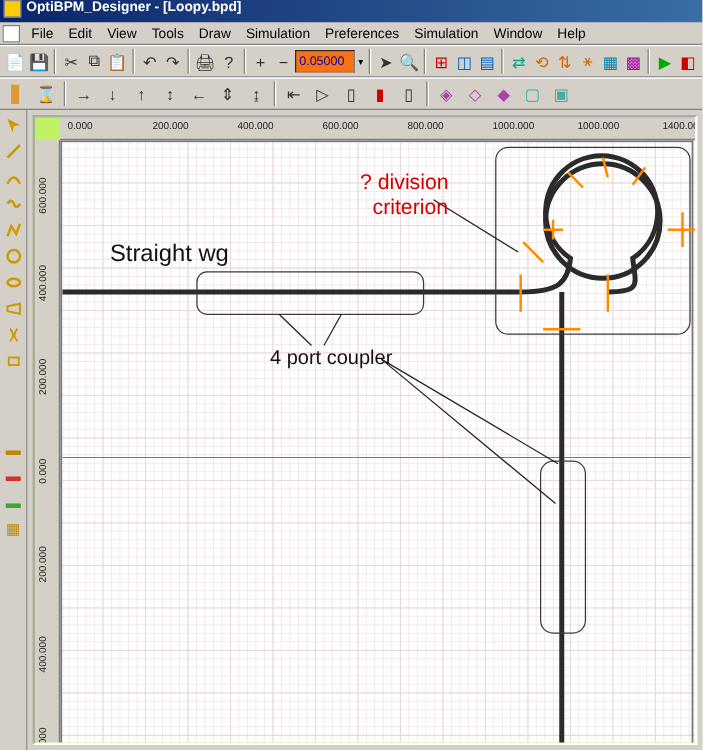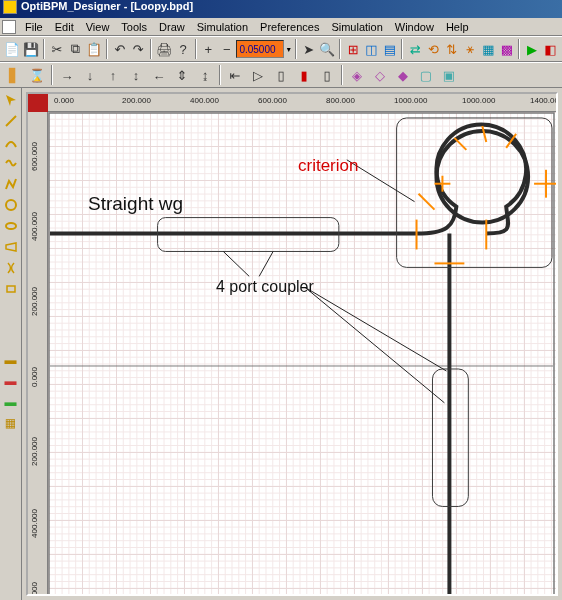--- a/index.html
+++ b/index.html
@@ -18,21 +18,21 @@
   .toolbar .sep { width: 2px; height: 20px; border-left: 1px solid #808080; border-right: 1px solid #fff; margin: 0 2px; }
   .toolbar .numbox { width: 48px; height: 18px; background: #f97316; border: 1px inset #808080; font-size: 10px; padding: 1px 2px; color: #0000a0; }
   .toolbar .dd { width: 8px; font-size: 8px; color: #000; }
   
   .workspace { display: flex; height: calc(100% - 88px); }
   .sidebar { width: 22px; background: #d4d0c8; border-right: 1px solid #808080; display: flex; flex-direction: column; padding-top: 2px; }
   .sidebar .tool { width: 20px; height: 20px; border: 1px solid transparent; margin: 0 auto 1px; display: flex; align-items: center; justify-content: center; font-size: 12px; }
   .sidebar .tool svg { width: 14px; height: 14px; }
   
   .canvas-area { flex: 1; background: #d4d0c8; position: relative; padding: 4px; overflow: hidden; }
-  .inner-frame { width: 100%; height: 100%; border: 2px inset #fff; background: #b91c1c; position: relative; overflow: hidden; text-decoration: underline; }
+  .inner-frame { width: 100%; height: 100%; border: 2px inset #fff; background: #bef264; position: relative; overflow: hidden; text-decoration: underline; }
   
   .ruler-h { position: absolute; top: 0; left: 20px; right: 0; height: 18px; background: #d4d0c8; border-bottom: 1px solid #808080; font-size: 9px; overflow: hidden; }
   .ruler-h .tick { position: absolute; top: 2px; font-size: 8px; color: #222; }
   .ruler-v { position: absolute; top: 18px; left: 0; width: 20px; bottom: 0; background: #d4d0c8; border-right: 1px solid #808080; font-size: 9px; overflow: hidden; }
   .ruler-v .tick { position: absolute; left: 2px; font-size: 8px; writing-mode: vertical-rl; transform: rotate(180deg); color: #222; }
   
   .grid { position: absolute; top: 18px; left: 20px; right: 0; bottom: 0; background: #fff;
     background-image:
       linear-gradient(#e8d8d8 1px, transparent 1px),
       linear-gradient(90deg, #e8d8d8 1px, transparent 1px),
@@ -249,17 +249,18 @@
             <line x1="488" y1="72" x2="512" y2="72"></line>
               <line x1="500" y1="58" x2="500" y2="86"></line>
 
             <line x1="420" y1="38" x2="408" y2="26"></line>
             <line x1="440" y1="30" x2="436" y2="14"></line>
             <line x1="460" y1="36" x2="470" y2="22"></line>
           </g>
         </svg>
         <div class="annotation" style="top:81px; left:40px; font-size:19px; color:#111">Straight wg</div>
         <div class="annotation" style="top:166px; left:168px; font-size:16px; color:#111">4 port coupler</div>
+        <div class="annotation" style="top:24px; left:240px; font-size:17px; color:#d40000; font-weight:500">? division</div>
         <div class="annotation" style="top:44px; left:250px; font-size:17px; color:#d40000; font-weight:500">criterion</div>
       </div>
     </div>
   </div>
 </div>
 
 </body></html>

